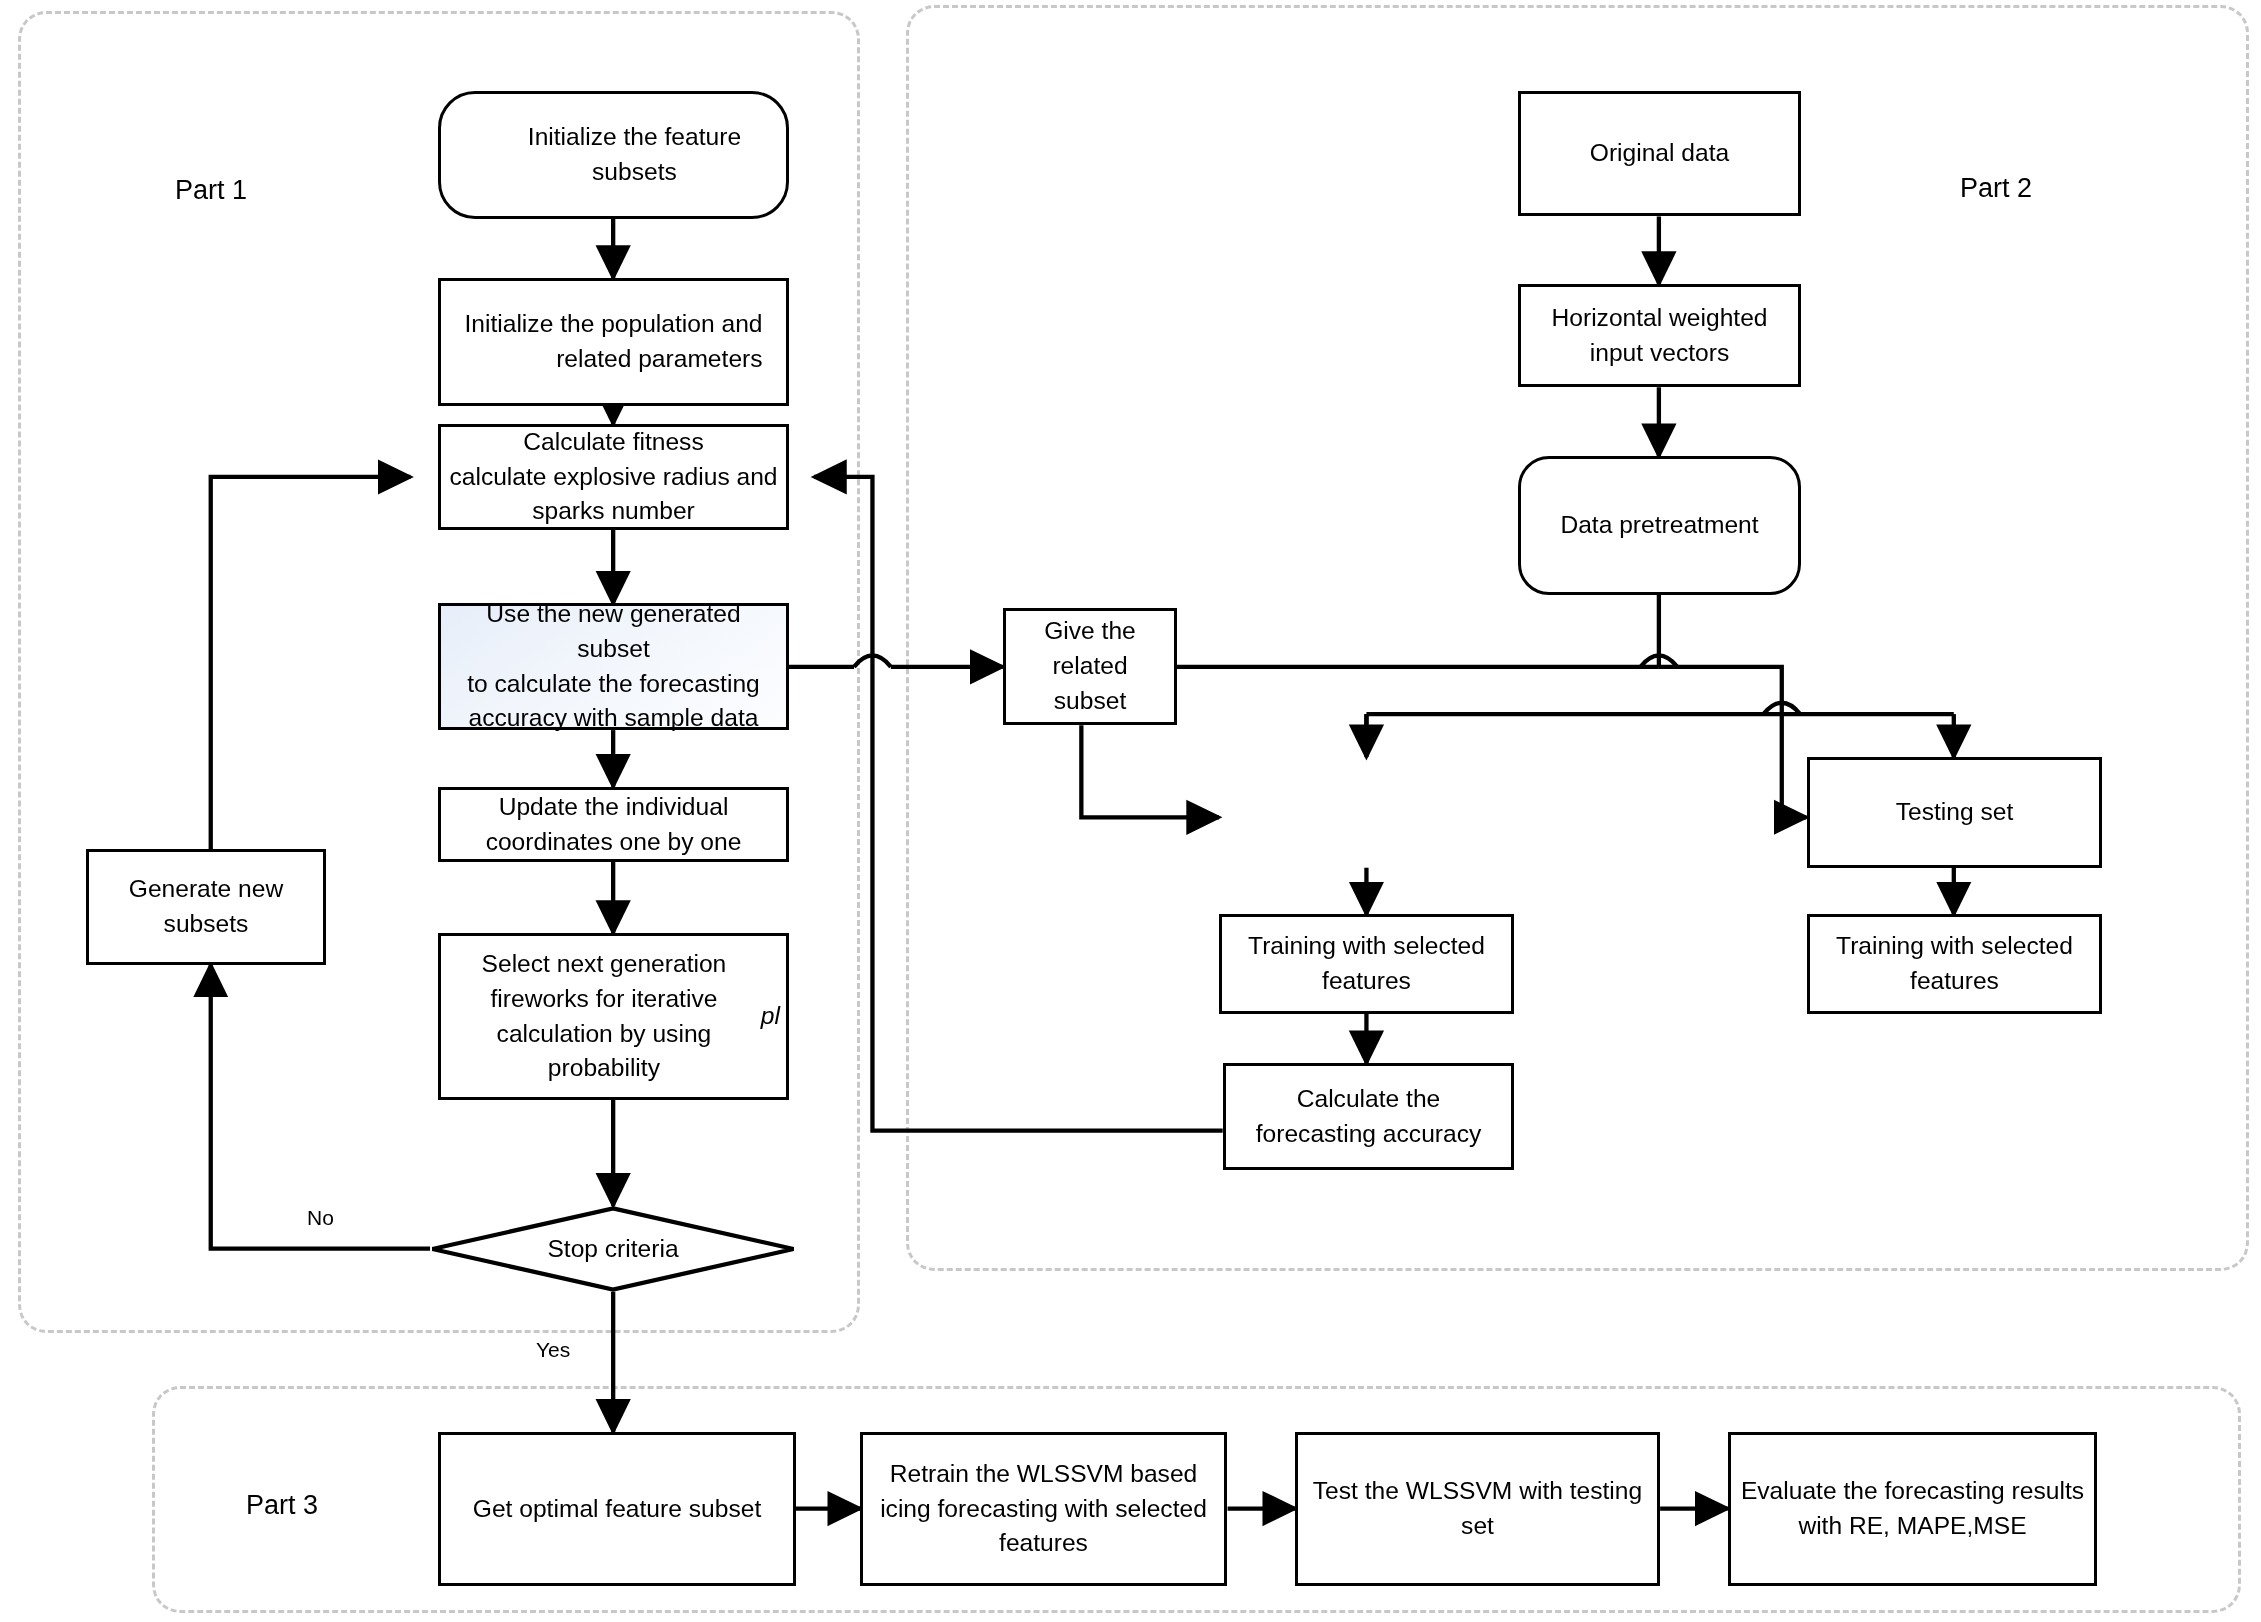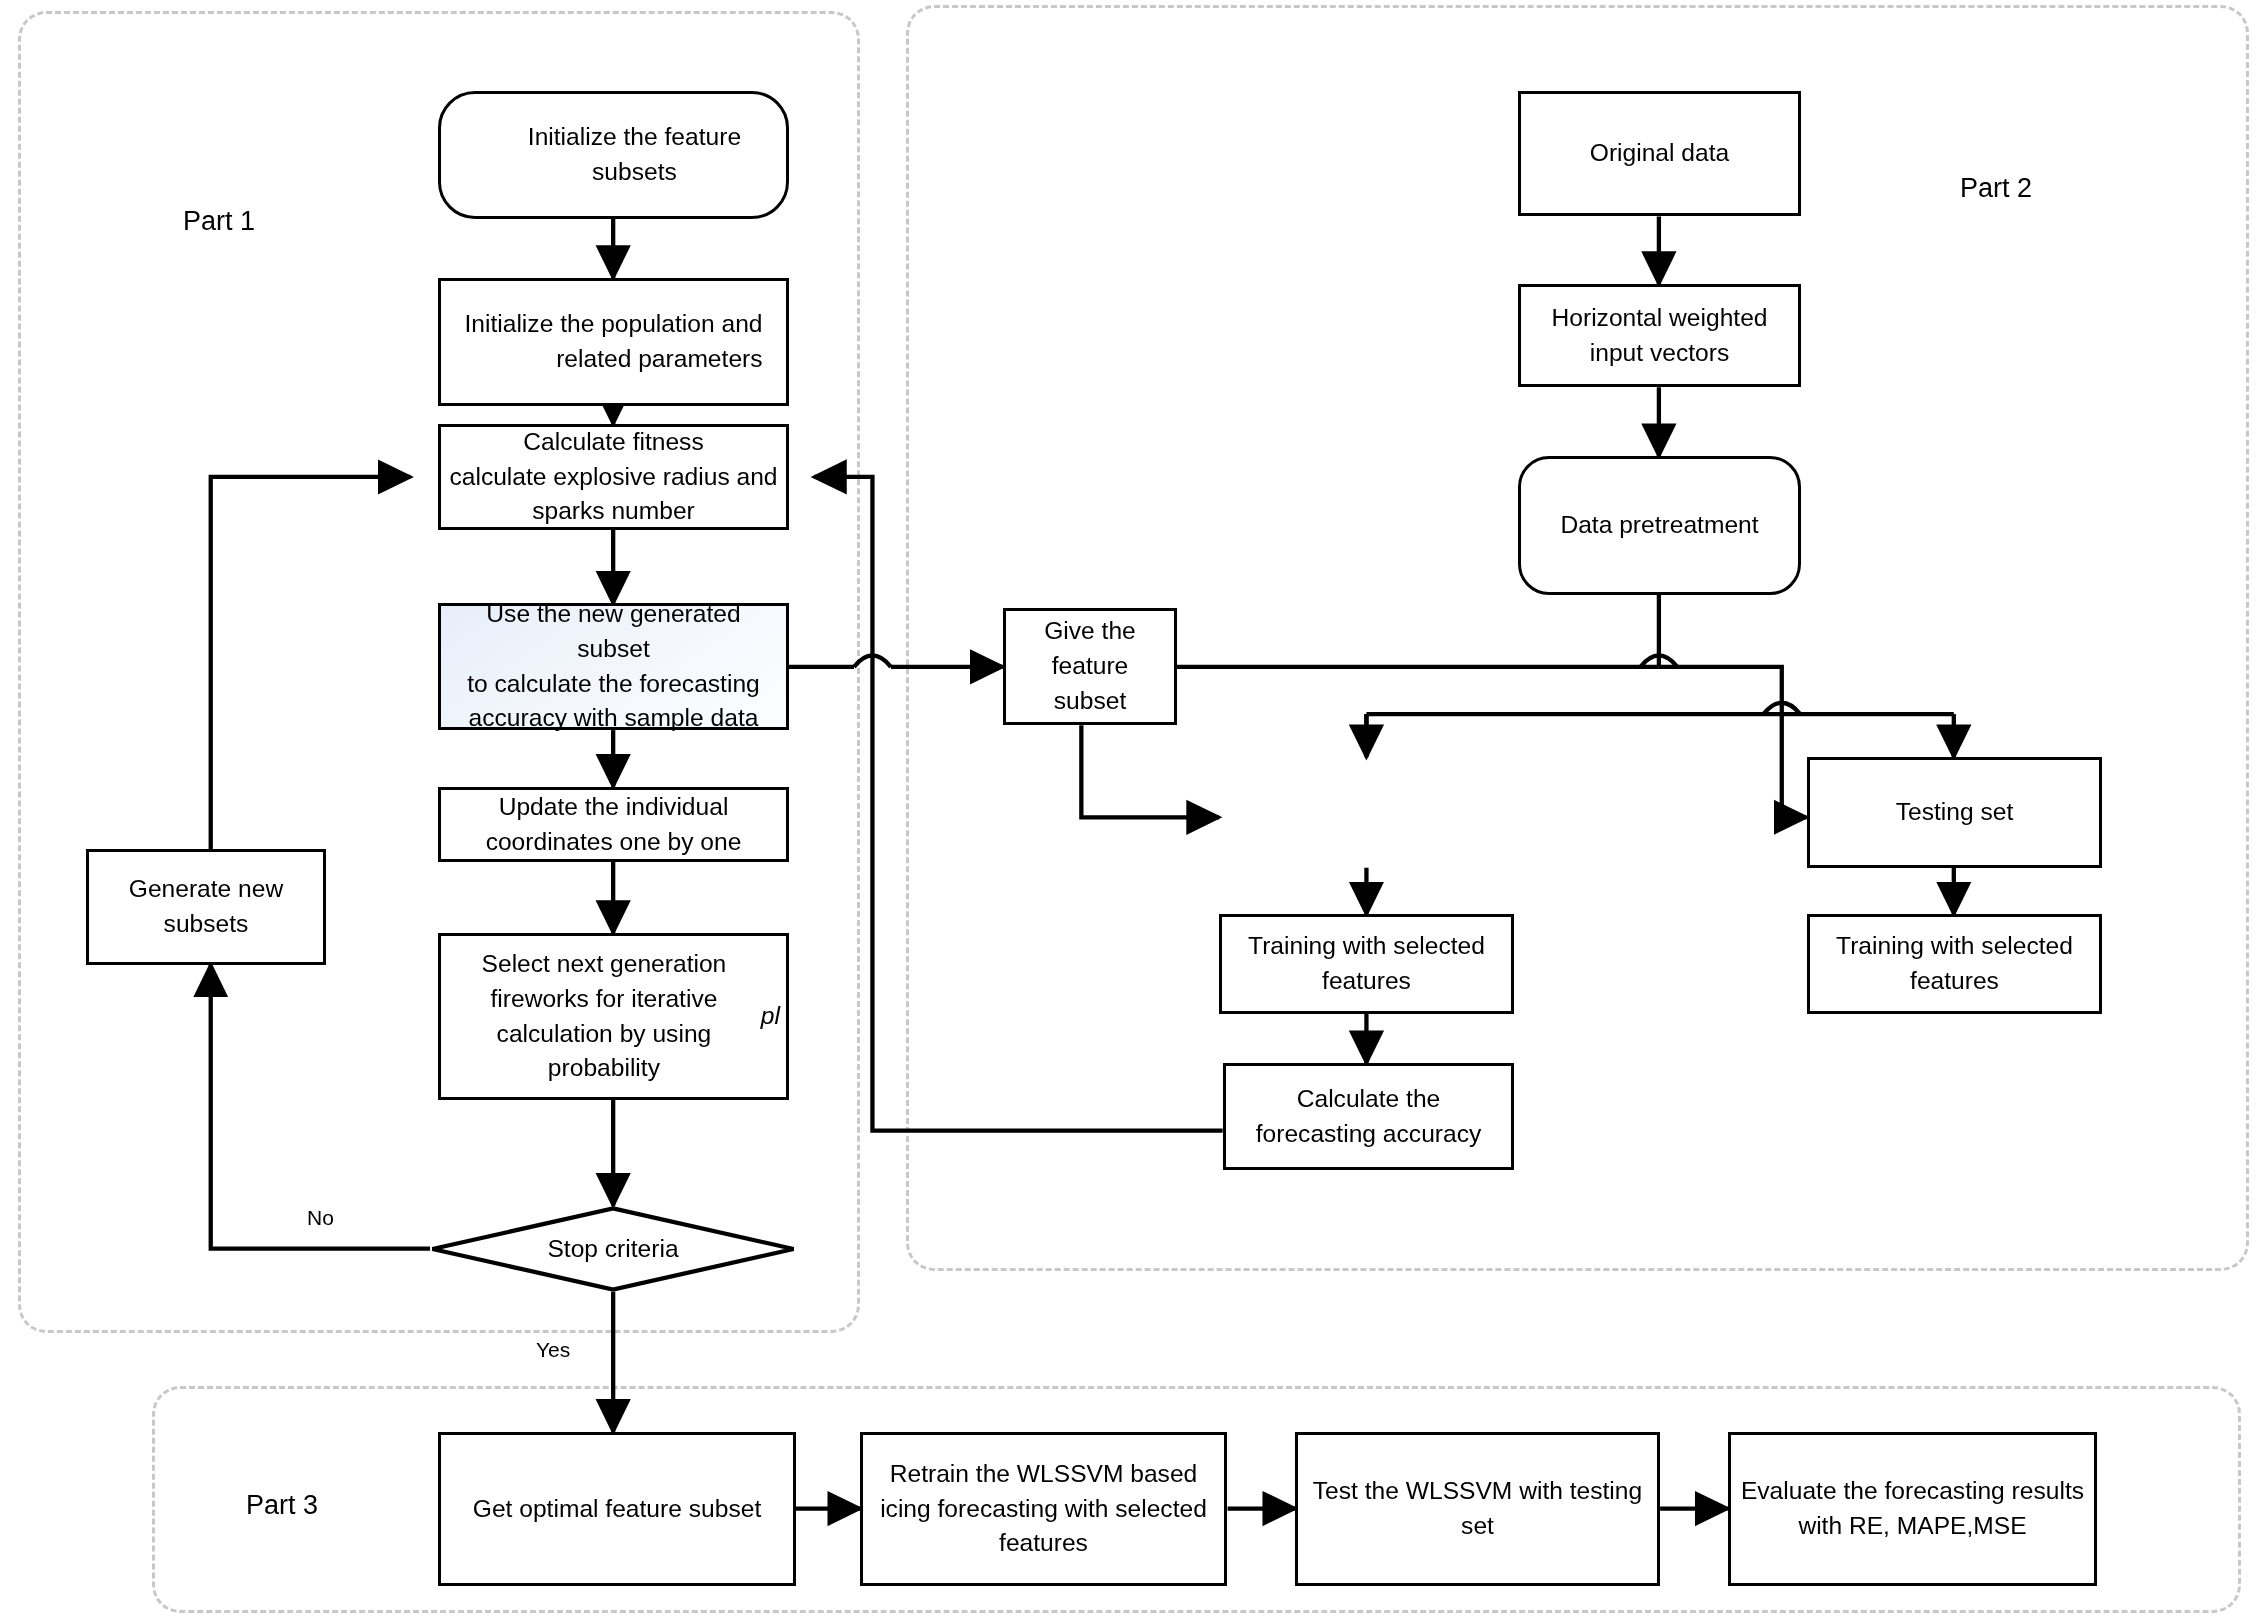--- a/index.html
+++ b/index.html
@@ -74,21 +74,21 @@
 <div id="root">
 
   <div class="group" style="left:18.4px;top:11px;width:842px;height:1322px;
               border:3.7px dashed #c8c8c8;
               border-image: none;"></div>
   <div class="group" style="left:906px;top:4.9px;width:1343px;height:1266px;
               border:3.7px dashed #c8c8c8;"></div>
   <div class="group" style="left:152px;top:1386px;width:2089px;height:227px;
               border:3.7px dashed #c8c8c8;"></div>
 
-  <div class="group-label" style="left:183px;top:175px;margin-top:31px;">Part 1</div>
+  <div class="group-label" style="left:175px;top:175px;">Part 1</div>
   <div class="group-label" style="left:1960px;top:173px;">Part 2</div>
   <div class="group-label" style="left:246px;top:1490px;">Part 3</div>
 
   <svg id="svg-layer" viewBox="0 0 3680 2641" xmlns="http://www.w3.org/2000/svg">
     <defs>
       <marker id="ah" markerWidth="9" markerHeight="9" refX="7.6" refY="4.5" orient="auto" markerUnits="strokeWidth">
         <path d="M0,0.4 L8.4,4.5 L0,8.6 z" fill="#000"></path>
       </marker>
     </defs>
     <g stroke="#000" stroke-width="7" fill="none" stroke-linecap="butt">
@@ -177,21 +177,21 @@
   <div class="node" style="left:86px;top:849px;width:240px;height:116px;">Generate new
 subsets</div>
 
   <div class="node" style="left:1518px;top:91px;width:283px;height:125px;">Original data</div>
 
   <div class="node" style="left:1518px;top:284px;width:283px;height:103px;">Horizontal weighted
 input vectors</div>
 
   <div class="node" style="left:1518px;top:456px;width:283px;height:139px;border-radius:31px;">Data pretreatment</div>
 
-  <div class="node" style="left:1003px;top:608px;width:174px;height:117px;">Give the feature
+  <div class="node" style="left:1003px;top:608px;width:174px;height:117px;">Give the related
 subset</div>
 
 
   <div class="node" style="left:1807px;top:757px;width:295px;height:111px;">Testing set</div>
 
   <div class="node" style="left:1219px;top:914px;width:295px;height:100px;">Training with selected
 features</div>
 
   <div class="node" style="left:1807px;top:914px;width:295px;height:100px;">Training with selected
 features</div>

